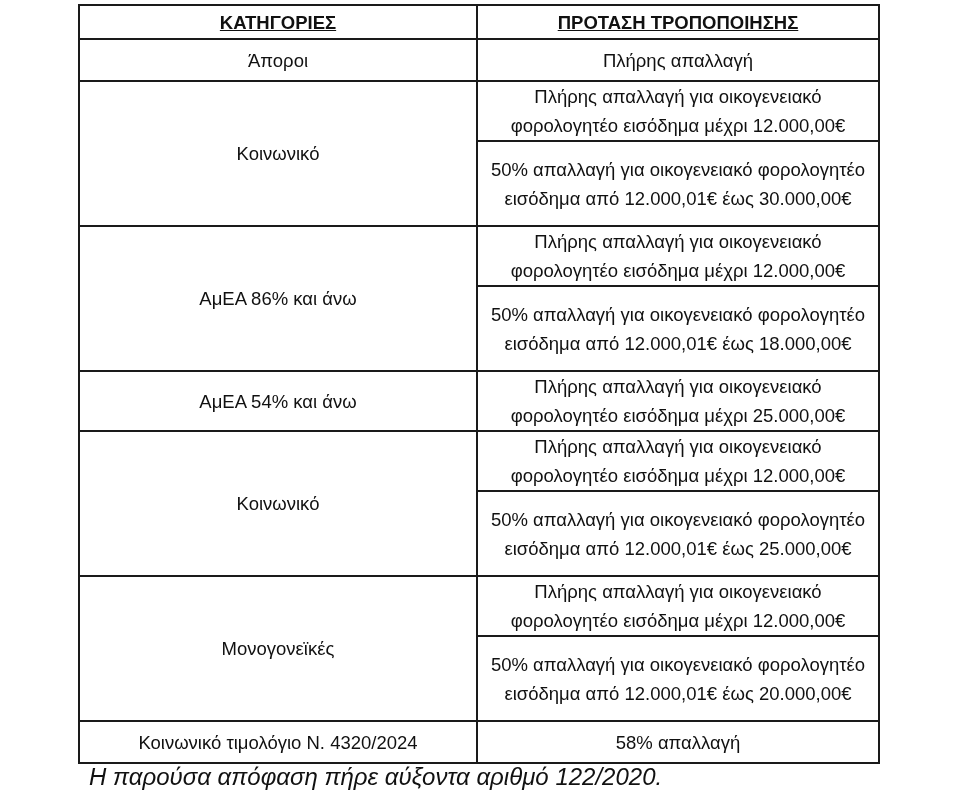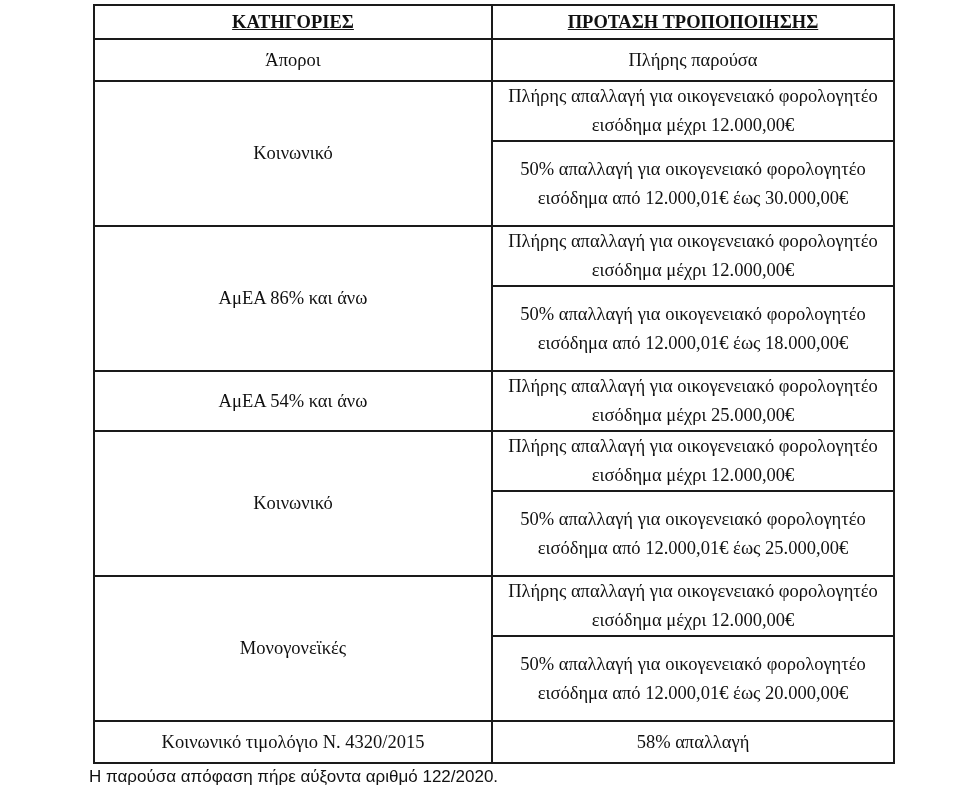--- a/index.html
+++ b/index.html
@@ -10,27 +10,26 @@
   body {
     width: 963px;
     height: 801px;
     position: relative;
     overflow: hidden;
     font-family: "Liberation Sans", sans-serif;
     color: #111111;
   }
   .doc-table {
     position: absolute;
-    left: 93px;
+    left: 78px;
     top: 4px;
     width: 800px;
     border-collapse: collapse;
     table-layout: fixed;
     font-size: 18.5px;
-    font-family: Liberation Serif, serif;
   }
   .doc-table td, .doc-table th {
     border: 2px solid #1a1a1a;
     text-align: center;
     vertical-align: middle;
     padding: 0 6px;
     line-height: 29px;
     font-weight: normal;
   }
   .doc-table th {
@@ -40,43 +39,44 @@
   }
   .col-cat { width: 398px; }
   .col-prop { width: 402px; }
   .r1 { height: 42px; margin-top: 32px; }
   .r2 { height: 58px; }
   .r3 { height: 85px; }
   .footer {
     position: absolute;
     left: 89px;
     top: 764px;
-    font-size: 17px;
+    font-size: 24px;
     line-height: 26px;
+    font-style: italic;
   }
 </style>
 </head>
 <body>
 
 <table class="doc-table">
   <colgroup>
     <col class="col-cat">
     <col class="col-prop">
   </colgroup>
   <thead>
     <tr>
       <th>ΚΑΤΗΓΟΡΙΕΣ</th>
       <th>ΠΡΟΤΑΣΗ ΤΡΟΠΟΠΟΙΗΣΗΣ</th>
     </tr>
   </thead>
   <tbody>
 
     <tr class="r1">
       <td>Άποροι</td>
-      <td>Πλήρης παρούσα</td>
+      <td>Πλήρης απαλλαγή</td>
     </tr>
 
     <tr class="r2">
       <td rowspan="2">Κοινωνικό</td>
       <td>Πλήρης απαλλαγή για οικογενειακό φορολογητέο εισόδημα μέχρι 12.000,00€</td>
     </tr>
     <tr class="r3">
       <td>50% απαλλαγή για οικογενειακό φορολογητέο εισόδημα από 12.000,01€ έως 30.000,00€</td>
     </tr>
 
@@ -103,19 +103,19 @@
 
     <tr class="r2">
       <td rowspan="2">Μονογονεϊκές</td>
       <td>Πλήρης απαλλαγή για οικογενειακό φορολογητέο εισόδημα μέχρι 12.000,00€</td>
     </tr>
     <tr class="r3">
       <td>50% απαλλαγή για οικογενειακό φορολογητέο εισόδημα από 12.000,01€ έως 20.000,00€</td>
     </tr>
 
     <tr class="r1">
-      <td>Κοινωνικό τιμολόγιο Ν. 4320/2015</td>
+      <td>Κοινωνικό τιμολόγιο Ν. 4320/2024</td>
       <td>58% απαλλαγή</td>
     </tr>
   </tbody>
 </table>
 
 <div class="footer">Η παρούσα απόφαση πήρε αύξοντα αριθμό 122/2020.</div>
 
 </body></html>

